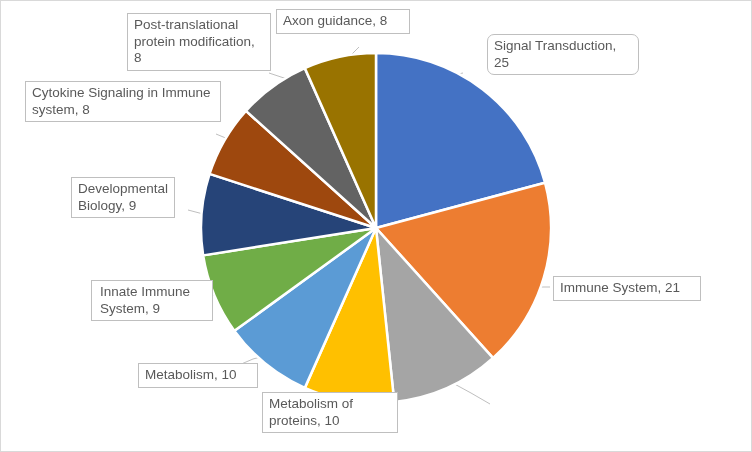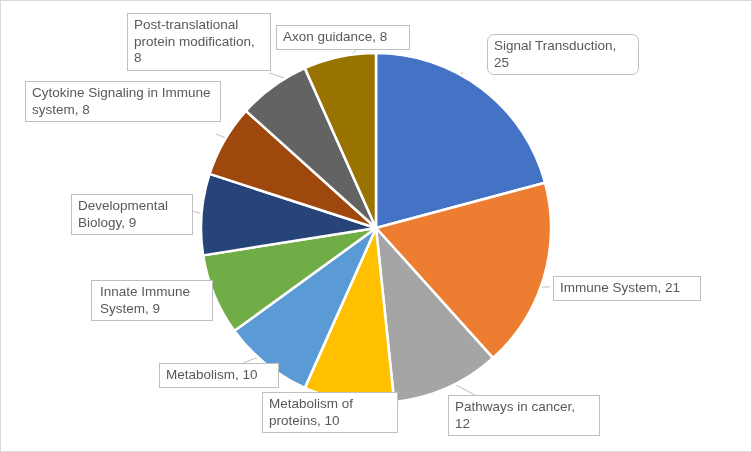--- a/index.html
+++ b/index.html
@@ -73,30 +73,29 @@
           <path d="M 375 227 L 208.57 172.92 A 175 175 0 0 1 244.95 109.90 Z" fill="#9E480E" stroke="#ffffff" stroke-width="2.5" stroke-linejoin="round"></path>
           <path d="M 375 227 L 244.95 109.90 A 175 175 0 0 1 303.82 67.13 Z" fill="#636363" stroke="#ffffff" stroke-width="2.5" stroke-linejoin="round"></path>
           <path d="M 375 227 L 303.82 67.13 A 175 175 0 0 1 375.00 52.00 Z" fill="#997300" stroke="#ffffff" stroke-width="2.5" stroke-linejoin="round"></path>
         </g>
     </svg>
 
     <div class="callout" style="left:486px; top:33px; width:152px;border-radius:7px;">Signal Transduction, 25</div>
 
     <div class="callout" style="left:552px; top:275px; width:148px;">Immune System, 21</div>
 
-    <div class="callout" style="left:447px; top:394px; width:152px;">Pathways in cancer, 12</div>
 
     <div class="callout" style="left:261px; top:391px; width:136px;">Metabolism of proteins, 10</div>
 
-    <div class="callout" style="left:137px; top:362px; width:120px;margin-left:21px;">Metabolism, 10</div>
+    <div class="callout" style="left:137px; top:362px; width:120px;">Metabolism, 10</div>
 
     <div class="callout" style="left:90px; top:279px; width:122px;padding-left:8px;">Innate Immune System, 9</div>
 
-    <div class="callout" style="left:70px; top:193px; width:122px;">Developmental Biology, 9</div>
+    <div class="callout" style="left:70px; top:176px; width:104px;">Developmental Biology, 9</div>
 
     <div class="callout" style="left:24px; top:80px; width:196px;">Cytokine Signaling in Immune system, 8</div>
 
     <div class="callout" style="left:126px; top:12px; width:144px;">Post-translational protein modification, 8</div>
 
-    <div class="callout" style="left:275px; top:24px; width:134px;">Axon guidance, 8</div>
+    <div class="callout" style="left:275px; top:8px; width:134px;">Axon guidance, 8</div>
 
   </div>
 </div>
 
 </body></html>

